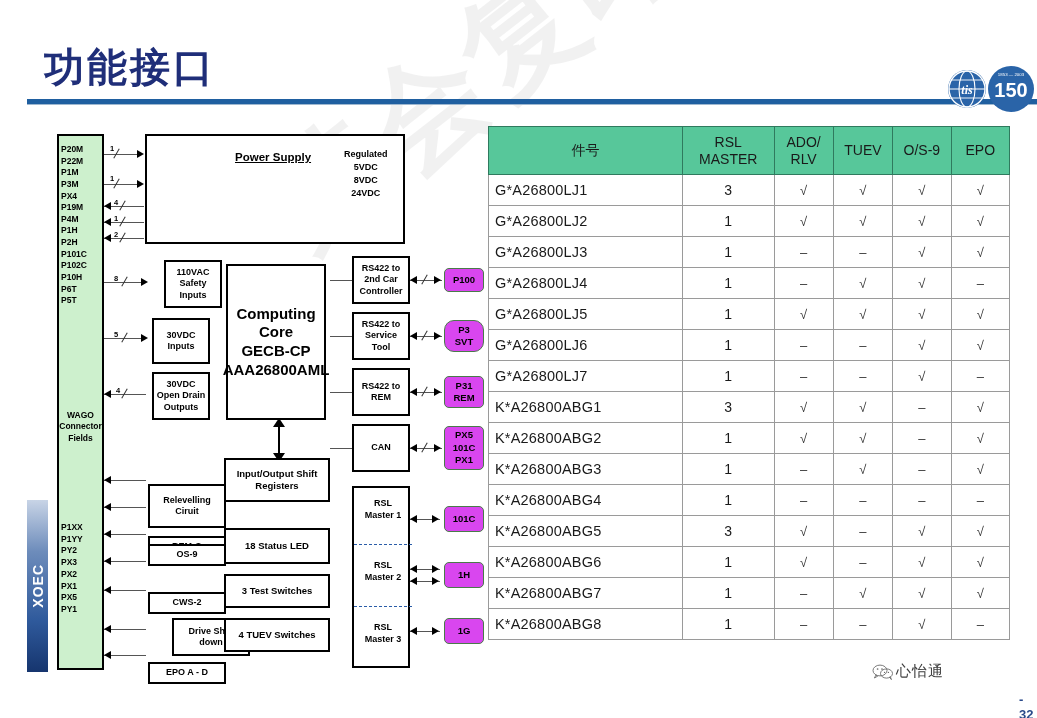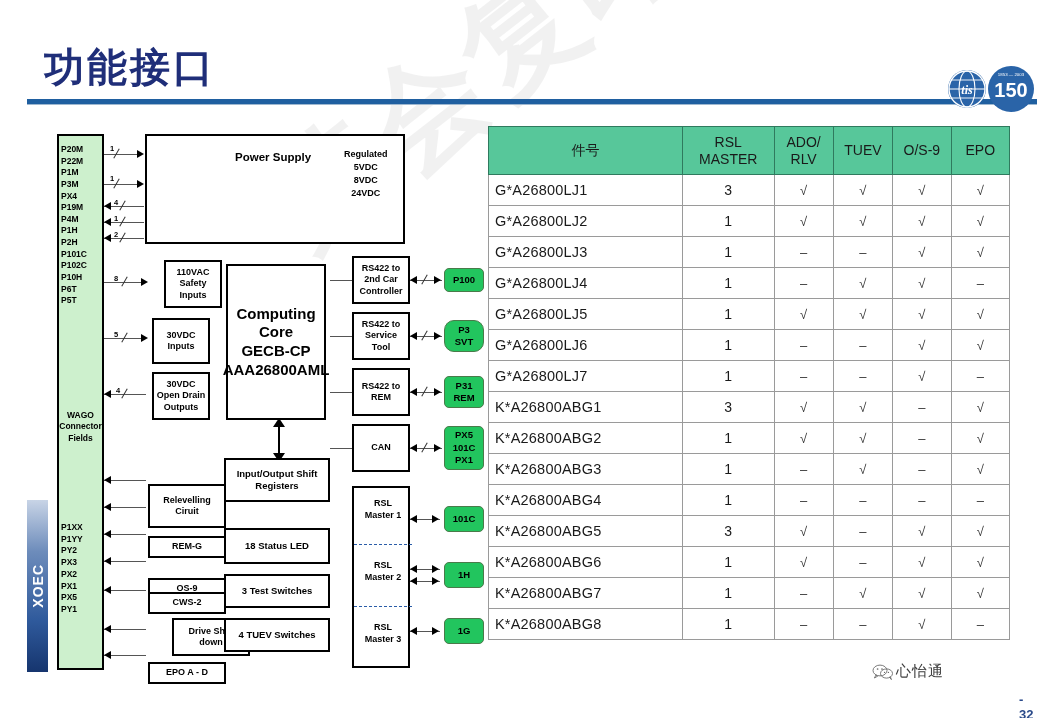--- a/index.html
+++ b/index.html
@@ -82,21 +82,21 @@
     border: 2px solid #000;
     background: #fff;
     display: flex; align-items: center; justify-content: center;
     text-align: center;
     font-size: 9px; font-weight: bold;
     color: #000; line-height: 1.25;
   }
   .greenbox {
     position: absolute;
     border: 1.5px solid #4a7a4a;
-    background: #22c55e;
+    background: #d946ef;
     border-radius: 5px;
     display:flex; align-items:center; justify-content:center;
     text-align:center; font-size: 9.5px; font-weight: bold; color:#000;
     line-height: 1.3;
   }
 
   
   #wago {
     position: absolute; left: 9px; top: 12px;
     width: 47px; height: 536px;
@@ -135,21 +135,21 @@
   }
   .vconn { position:absolute; width:1px; background:#333; }
   .dash-div { position:absolute; border-top:1.5px dashed #2a5ca8; }
 
   
   #ps-box { left:97px; top:12px; width:260px; height:110px; display:block; }
   #ps-left {
     position:absolute; left:10px; top:12px; font-size:9px; font-weight:bold; line-height:2.0;
   }
   #ps-title {
-    position:absolute; left:88px; top:14px; font-size:11.5px; font-weight:bold;
+    position:absolute; left:88px; top:14px; font-size:11.5px; font-weight:bold;text-decoration:underline;
   }
   #ps-right {
     position:absolute; left:197px; top:12px; font-size:9px; font-weight:bold; line-height:1.45;
   }
 
   
   #datatable {
     position:absolute; left:488px; top:126px;
     width: 522px;
     border-collapse: collapse;
@@ -522,21 +522,21 @@
         <div>
           <div>Input/Output Shift</div>
           <div>Registers</div>
         </div>
       </div>
     <div class="box" id="lb1" style="left:100px; top:414px; width:78px; height:22px;">
         <div>
           <div>REM-G</div>
         </div>
       </div>
-    <div class="box" id="lb2" style="left:100px; top:456px; width:78px; height:22px;">
+    <div class="box" id="lb2" style="left:100px; top:422px; width:78px; height:22px;">
         <div>
           <div>OS-9</div>
         </div>
       </div>
     <div class="box" id="lb3" style="left:100px; top:470px; width:78px; height:22px;">
         <div>
           <div>CWS-2</div>
         </div>
       </div>
     <div class="box" id="lb4" style="left:100px; top:496px; width:78px; height:38px;margin-left:24px;">

